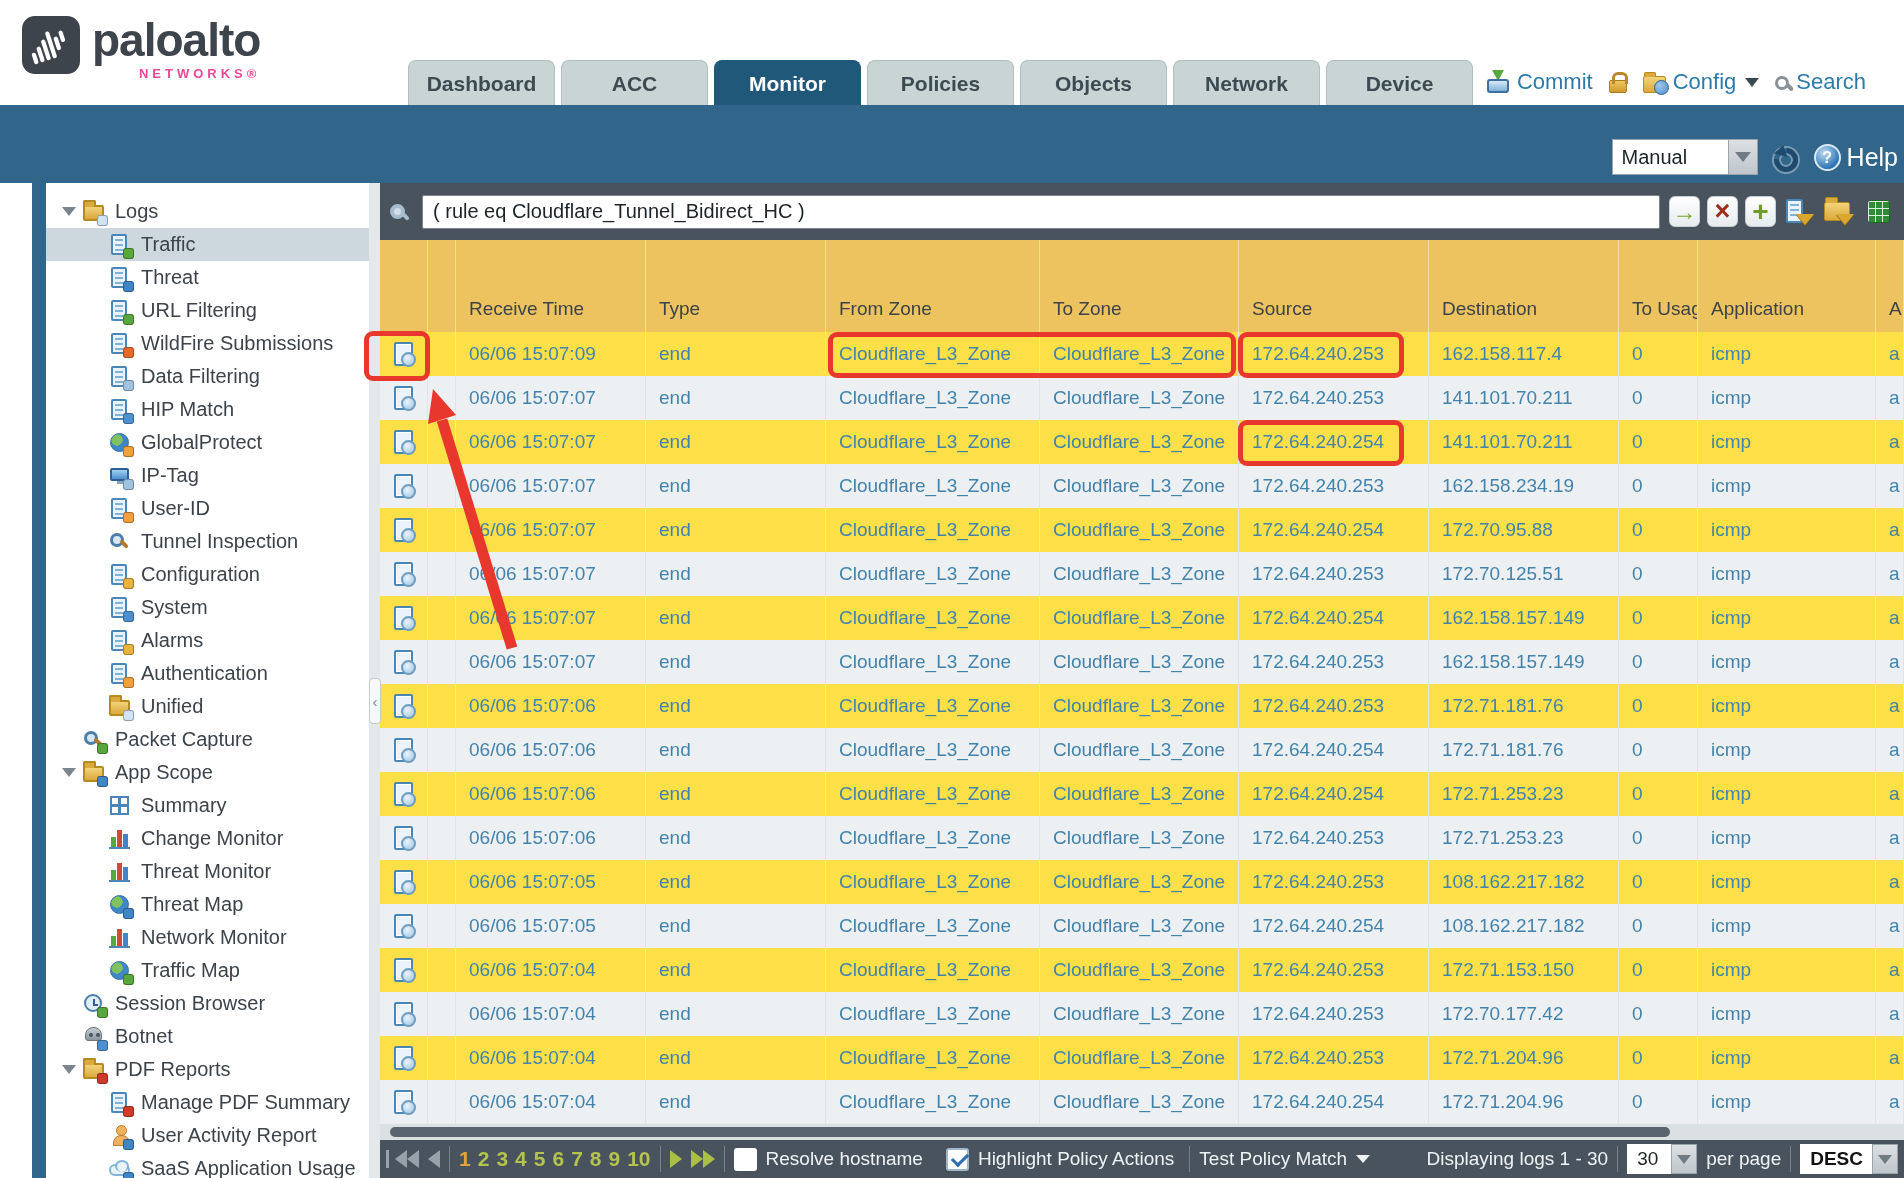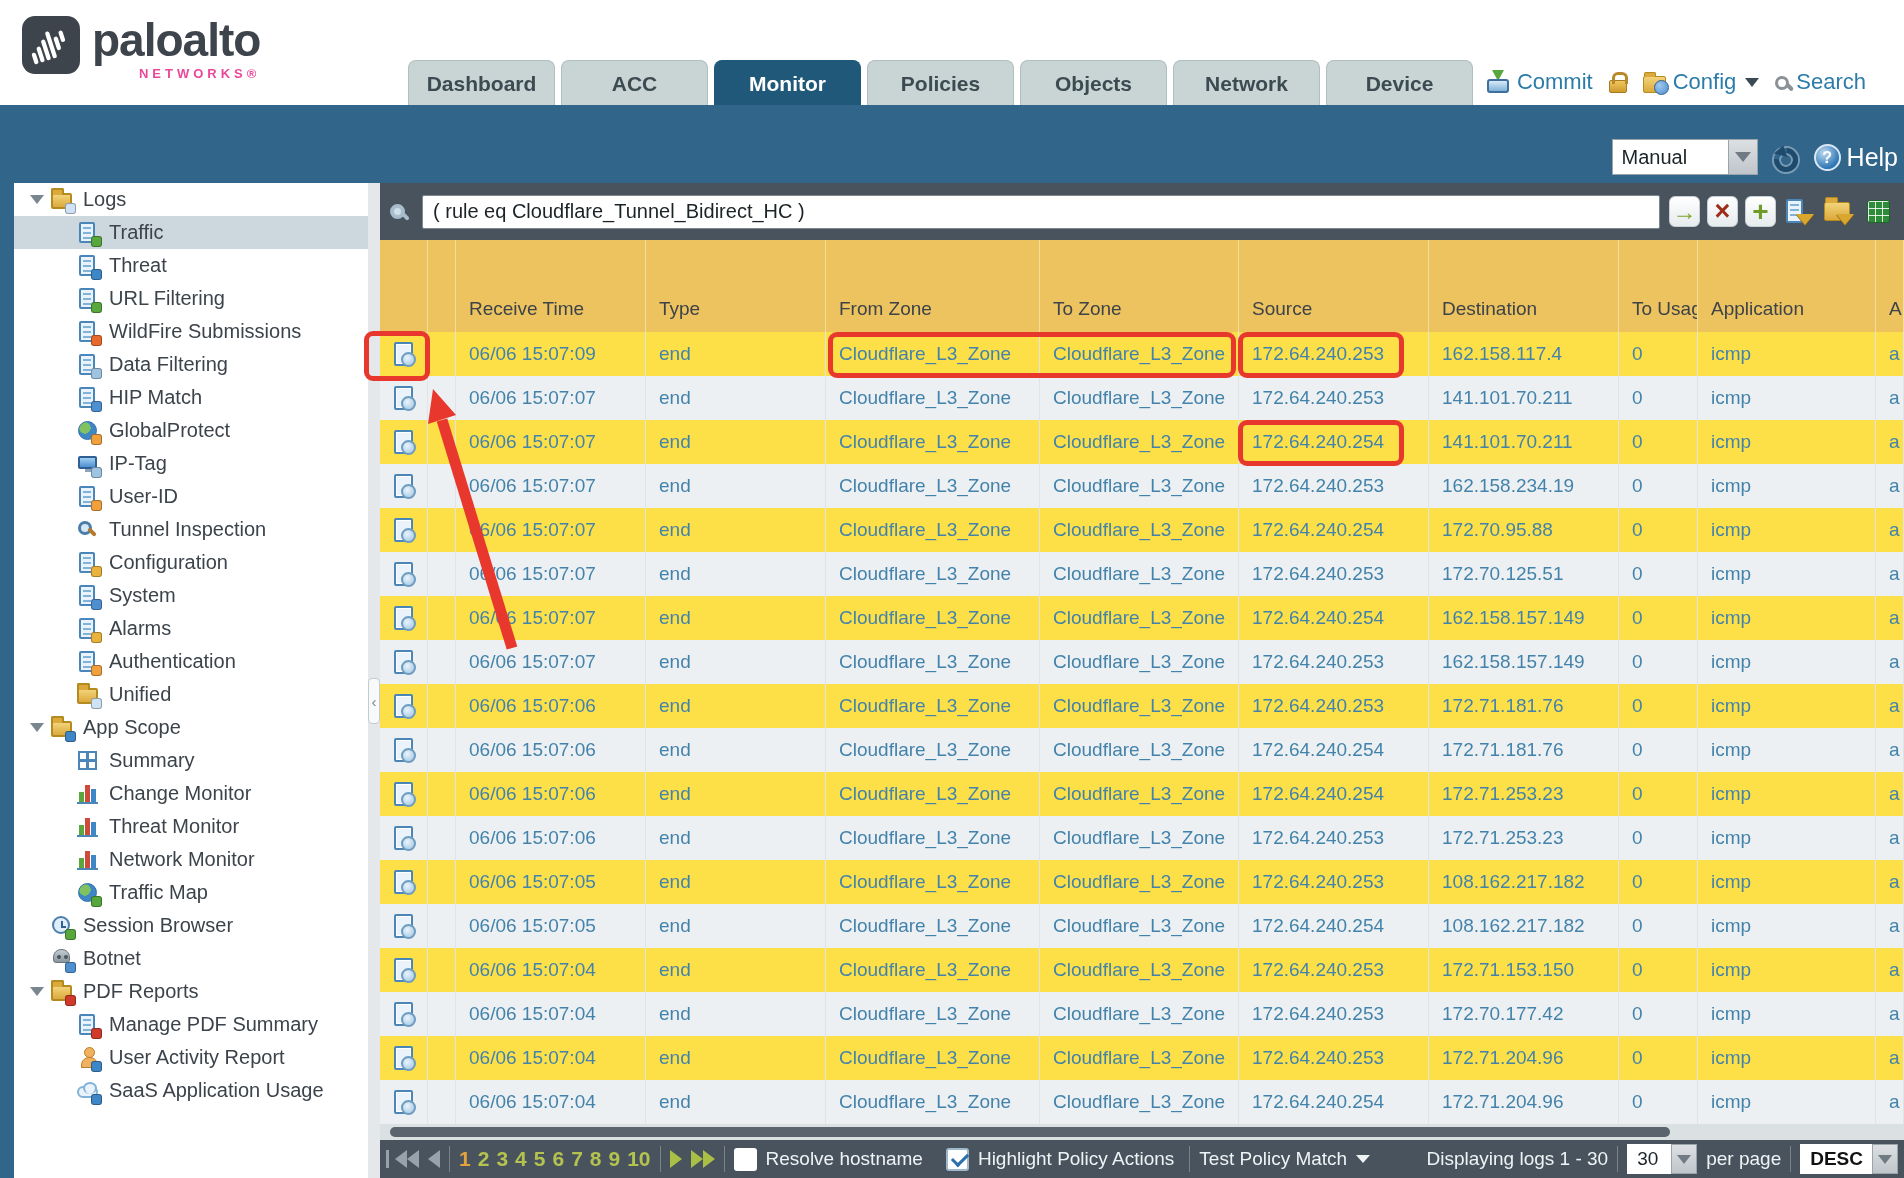--- a/index.html
+++ b/index.html
@@ -55,21 +55,21 @@
        transform:rotate(-40deg); position:relative; margin-bottom:3px; box-shadow:0 0 0 2px rgba(255,255,255,.35), inset 0 0 0 2px rgba(255,255,255,.35); cursor:pointer; }
   .ic-refresh::before { content:""; position:absolute; top:-8px; right:-3px; border-left:7px solid transparent;
        border-right:7px solid transparent; border-bottom:10px solid #1e4a6e; transform:rotate(55deg); }
   .help { display:flex; align-items:center; gap:6px; color:#fff; font-size:25px; margin-bottom:3px; cursor:pointer; }
   .ic-help { width:27px; height:27px; border-radius:50%; background:radial-gradient(circle at 35% 30%, #bcd9f0, #2f77b5 70%);
        border:2px solid #d9e8f4; display:flex; align-items:center; justify-content:center; }
   .ic-help::after { content:"?"; color:#fff; font-weight:bold; font-size:16px; }
 
   
   .content { display:flex; height:995px; }
-  .sidebar { width:368px; background:#fff; border-left:14px solid #32658a; overflow:hidden; }
+  .sidebar { width:368px; background:#fff; border-left:14px solid #32658a; padding-top:12px; overflow:hidden;margin-left:32px; }
   .side-item { height:33px; display:flex; align-items:center; font-size:20px; color:#3c434a; cursor:pointer; }
   .side-item.sel { background:#ccd7de; }
   .side-item .lbl { margin-left:9px; white-space:nowrap; }
   .tri-slot { width:26px; display:flex; justify-content:center; margin-left:10px; flex:0 0 26px; }
   .tri { width:0; height:0; border-left:7px solid transparent; border-right:7px solid transparent;
          border-top:9px solid #7a858d; }
   .lv1 { padding-left:62px; }
   .lv0 { padding-left:0; }
 
   .splitter { width:12px; background:#e4e8ea; position:relative; }
@@ -372,20 +372,28 @@
         <span class="lbl">Authentication</span>
       </div>
       <div class="side-item lv1">
         <span class="ic">
           <span class="sh s-folder"></span>
           <span class="bdg" style="background: rgb(207, 227, 245);"></span>
         </span>
         <span class="lbl">Unified</span>
       </div>
       <div class="side-item lv0">
+        <span class="tri-slot"></span>
+        <span class="ic">
+          <span class="sh s-mag"></span>
+          <span class="bdg" style="background: rgb(87, 167, 60);"></span>
+        </span>
+        <span class="lbl">Packet Capture</span>
+      </div>
+      <div class="side-item lv0">
         <span class="tri-slot">
           <span class="tri"></span>
         </span>
         <span class="ic">
           <span class="sh s-folder"></span>
           <span class="bdg" style="background: rgb(63, 134, 198);"></span>
         </span>
         <span class="lbl">App Scope</span>
       </div>
       <div class="side-item lv1">
@@ -398,20 +406,27 @@
         <span class="ic">
           <span class="sh s-chart"></span>
         </span>
         <span class="lbl">Change Monitor</span>
       </div>
       <div class="side-item lv1">
         <span class="ic">
           <span class="sh s-chart"></span>
         </span>
         <span class="lbl">Threat Monitor</span>
+      </div>
+      <div class="side-item lv1">
+        <span class="ic">
+          <span class="sh s-globe"></span>
+          <span class="bdg" style="background: rgb(63, 134, 198);"></span>
+        </span>
+        <span class="lbl">Threat Map</span>
       </div>
       <div class="side-item lv1">
         <span class="ic">
           <span class="sh s-chart"></span>
         </span>
         <span class="lbl">Network Monitor</span>
       </div>
       <div class="side-item lv1">
         <span class="ic">
           <span class="sh s-globe"></span>

